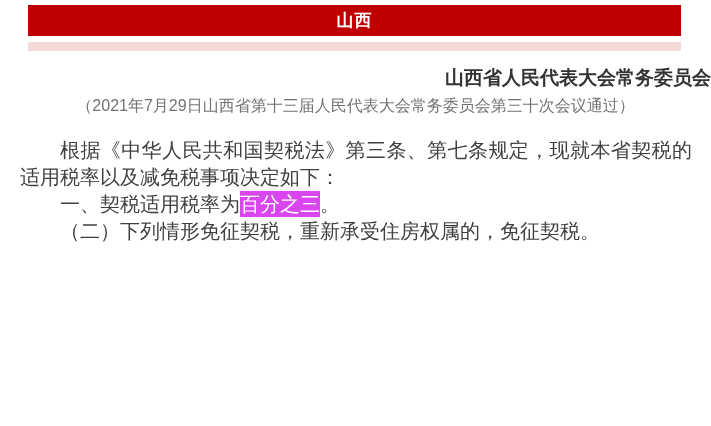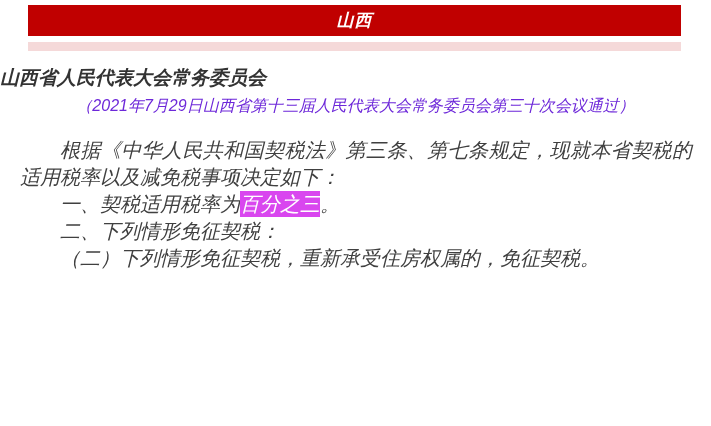--- a/index.html
+++ b/index.html
@@ -1,15 +1,15 @@
 <!DOCTYPE html>
 <html><head>
 <meta charset="utf-8">
 <style>
-  * { margin: 0; padding: 0; box-sizing: border-box; font-style: italic; }
+  * { margin: 0; padding: 0; box-sizing: border-box; }
   html, body { background: #ffffff; }
   .page {
     position: relative;
     width: 711px;
     height: 426px;
     background: #ffffff;
     overflow: hidden;
     font-family: "Liberation Sans", sans-serif;
   }
   .region-header-bar {
@@ -34,30 +34,30 @@
     height: 9px;
     background: #f5d9d9;
   }
   .doc {
     position: absolute;
     top: 63px;
     left: 0;
     width: 711px;
   }
   .doc-title {
-    text-align: left;
+    text-align: right;
     font-size: 19px;
     font-weight: bold;
     color: #333333;
     line-height: 30px;
   }
   .doc-subtitle {
     text-align: center;
     font-size: 16px;
-    color: #6d28d9;
+    color: #737373;
     line-height: 26px;
   }
   .doc-body {
     margin-top: 18px;
     padding: 0 19px 0 20px;
     font-size: 20px;
     line-height: 27px;
     color: #404040;
     text-align: justify;
   }
@@ -82,19 +82,18 @@
   <div class="header-accent-strip"></div>
 
   <div class="doc">
 
     <p class="doc-title">山西省人民代表大会常务委员会</p>
     <p class="doc-subtitle">（2021年7月29日山西省第十三届人民代表大会常务委员会第三十次会议通过）</p>
 
     <div class="doc-body">
       <p>根据《中华人民共和国契税法》第三条、第七条规定，现就本省契税的适用税率以及减免税事项决定如下：</p>
       <p><span>一、契税适用税率为</span><span class="selection-highlight">百分之三</span><span>。</span></p>
-      <p>二、下列情形免征契税：</p>
       <p>（二）下列情形免征契税，重新承受住房权属的，免征契税。</p>
     </div>
 
   </div>
 
 </div>
 
 </body></html>

